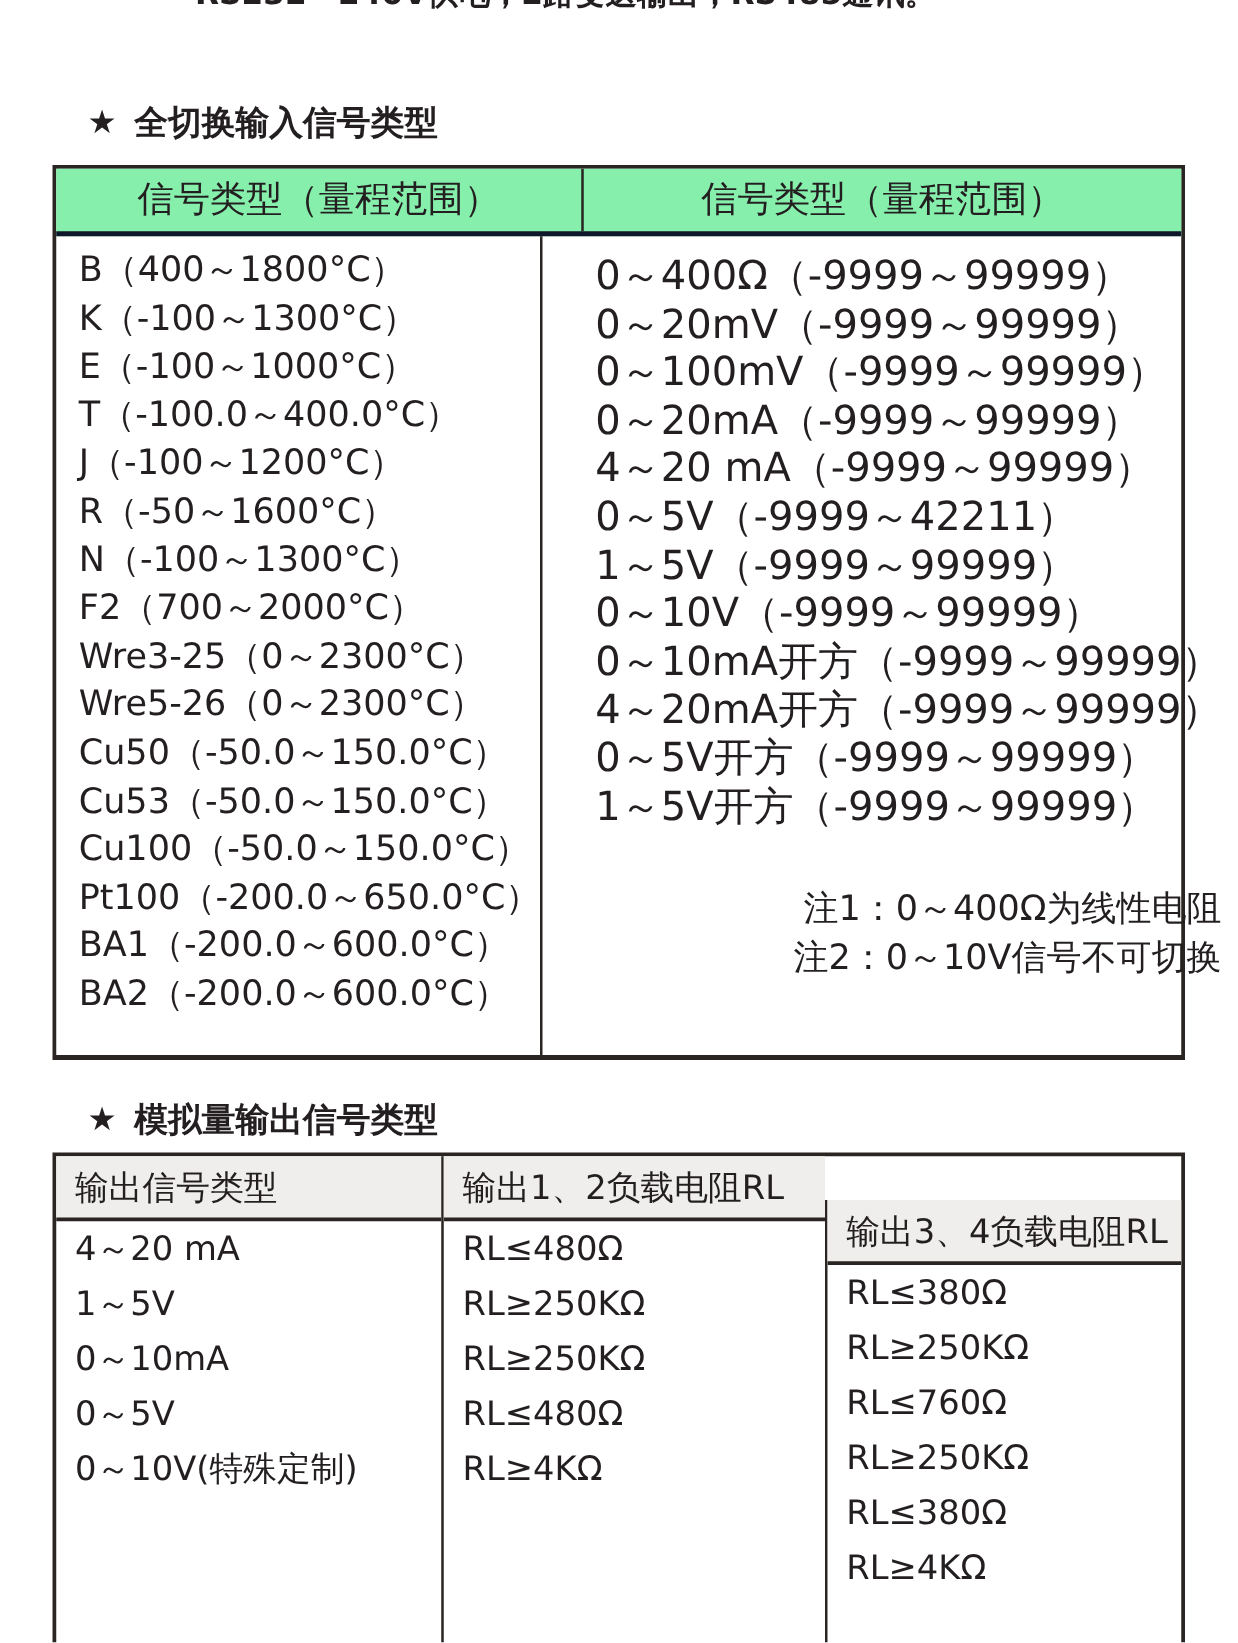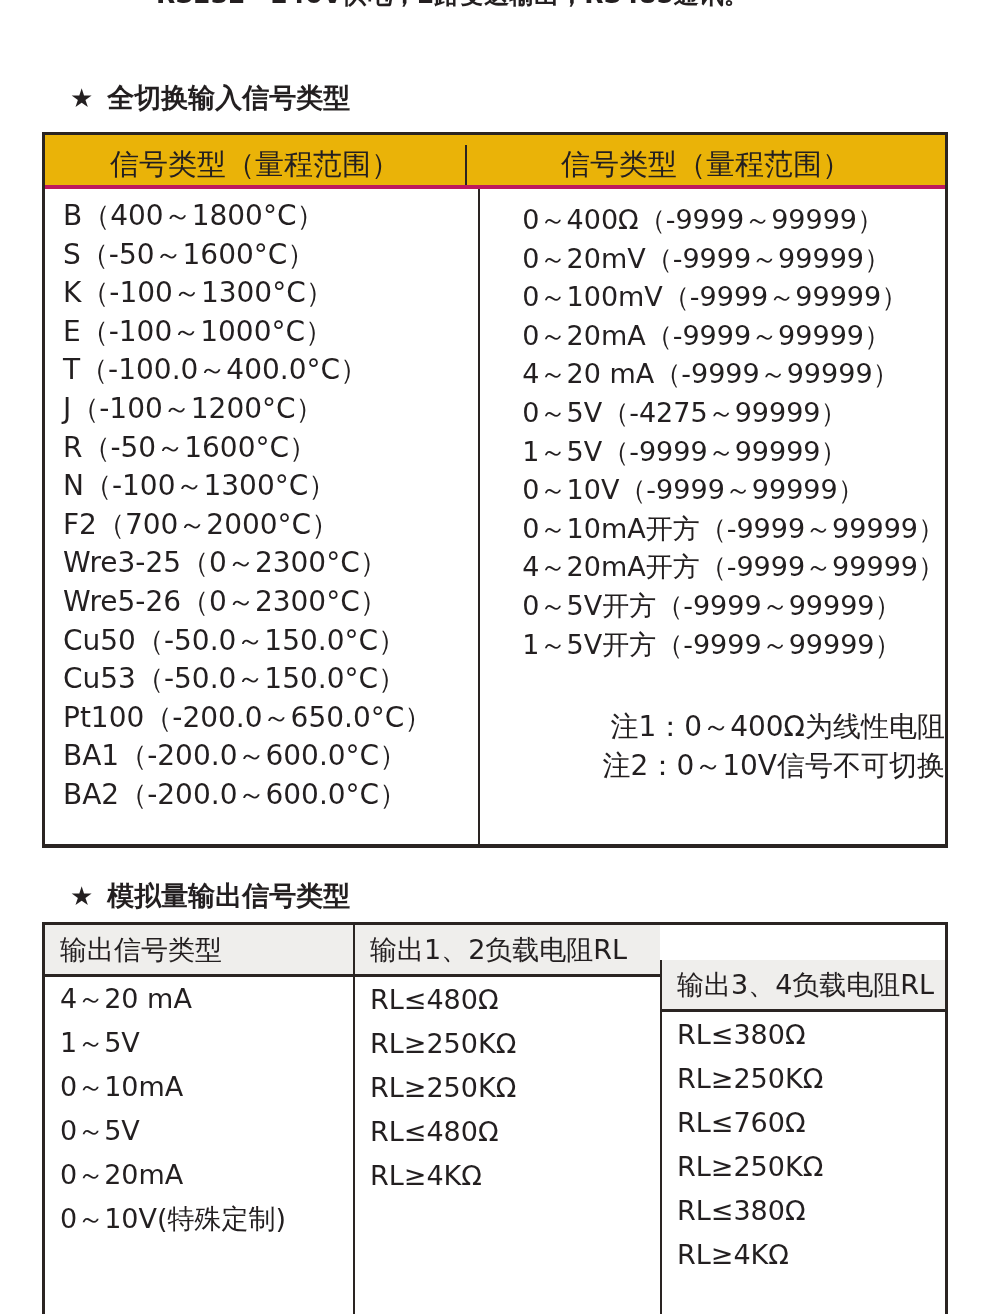--- a/index.html
+++ b/index.html
@@ -16,29 +16,29 @@
   .heading .star{font-size:26px;margin-right:14px;}
   .h1{top:80px;}
   .h2{top:878px;}
 
   
   .t1{
     position:absolute;left:42px;top:132px;width:906px;height:716px;
     border:3px solid #2a2422;border-bottom-width:4px;box-sizing:border-box;
     display:flex;flex-direction:column;
   }
-  .t1-head{display:flex;height:50px;background:#eab308;border-bottom:4px solid #be185d;flex:none;align-items:flex-end;}
+  .t1-head{display:flex;height:50px;background:#86efac;border-bottom:4px solid #0f172a;flex:none;}
   .t1-head .hc{display:flex;align-items:center;justify-content:center;font-size:29px;font-weight:500;box-sizing:border-box;}
   .t1-head .hc1{width:422px;border-right:2px solid #2a2422;}
   .t1-head .hc2{flex:1;}
   .t1-body{display:flex;flex:1;}
   .t1-left{width:462px;border-right:2px solid #2a2422;box-sizing:border-box;padding:8px 0 0 18px;}
   .t1-left .ln{font-size:28px;line-height:38.6px;white-space:nowrap;}
   .t1-right{flex:1;box-sizing:border-box;padding:12px 0 0 42px;}
-  .t1-right .ln{font-size:27px;line-height:38.6px;white-space:nowrap;}
+  .t1-right .ln{font-size:32px;line-height:38.6px;white-space:nowrap;}
   .t1-notes{margin-top:44px;text-align:right;}
   .t1-notes .ln{font-size:28px;line-height:38.6px;white-space:nowrap;}
 
   
   .t2{
     position:absolute;left:42px;top:922px;width:906px;height:406px;
     border:3px solid #2a2422;border-bottom-width:5px;box-sizing:border-box;
     display:flex;
   }
   .t2 .col{display:flex;flex-direction:column;box-sizing:border-box;}
@@ -70,43 +70,43 @@
   </div>
 
   <div class="t1">
     <div class="t1-head">
       <div class="hc hc1">信号类型（量程范围）</div>
       <div class="hc hc2">信号类型（量程范围）</div>
     </div>
     <div class="t1-body">
       <div class="t1-left">
         <div class="ln">B（400～1800°C）</div>
-        <div class="ln">S（-50～1600°C）</div>
         <div class="ln">K（-100～1300°C）</div>
         <div class="ln">E（-100～1000°C）</div>
         <div class="ln">T（-100.0～400.0°C）</div>
         <div class="ln">J（-100～1200°C）</div>
         <div class="ln">R（-50～1600°C）</div>
         <div class="ln">N（-100～1300°C）</div>
         <div class="ln">F2（700～2000°C）</div>
         <div class="ln">Wre3-25（0～2300°C）</div>
         <div class="ln">Wre5-26（0～2300°C）</div>
         <div class="ln">Cu50（-50.0～150.0°C）</div>
         <div class="ln">Cu53（-50.0～150.0°C）</div>
+        <div class="ln">Cu100（-50.0～150.0°C）</div>
         <div class="ln">Pt100（-200.0～650.0°C）</div>
         <div class="ln">BA1（-200.0～600.0°C）</div>
         <div class="ln">BA2（-200.0～600.0°C）</div>
       </div>
       <div class="t1-right">
         <div class="ln">0～400Ω（-9999～99999）</div>
         <div class="ln">0～20mV（-9999～99999）</div>
         <div class="ln">0～100mV（-9999～99999）</div>
         <div class="ln">0～20mA（-9999～99999）</div>
         <div class="ln">4～20 mA（-9999～99999）</div>
-        <div class="ln">0～5V（-4275～99999）</div>
+        <div class="ln">0～5V（-9999～42211）</div>
         <div class="ln">1～5V（-9999～99999）</div>
         <div class="ln">0～10V（-9999～99999）</div>
         <div class="ln">0～10mA开方（-9999～99999）</div>
         <div class="ln">4～20mA开方（-9999～99999）</div>
         <div class="ln">0～5V开方（-9999～99999）</div>
         <div class="ln">1～5V开方（-9999～99999）</div>
         <div class="t1-notes">
           <div class="ln">注1：0～400Ω为线性电阻</div>
           <div class="ln">注2：0～10V信号不可切换</div>
         </div>
@@ -119,21 +119,20 @@
     <span>模拟量输出信号类型</span>
   </div>
 
   <div class="t2">
     <div class="col c1">
       <div class="hcell">输出信号类型</div>
       <div class="bcell">4～20 mA</div>
       <div class="bcell">1～5V</div>
       <div class="bcell">0～10mA</div>
       <div class="bcell">0～5V</div>
-      <div class="bcell">0～20mA</div>
       <div class="bcell">0～10V(特殊定制)</div>
     </div>
     <div class="col c2">
       <div class="hcell">输出1、2负载电阻RL</div>
       <div class="bcell">RL≤480Ω</div>
       <div class="bcell">RL≥250KΩ</div>
       <div class="bcell">RL≥250KΩ</div>
       <div class="bcell">RL≤480Ω</div>
       <div class="bcell">RL≥4KΩ</div>
     </div>

